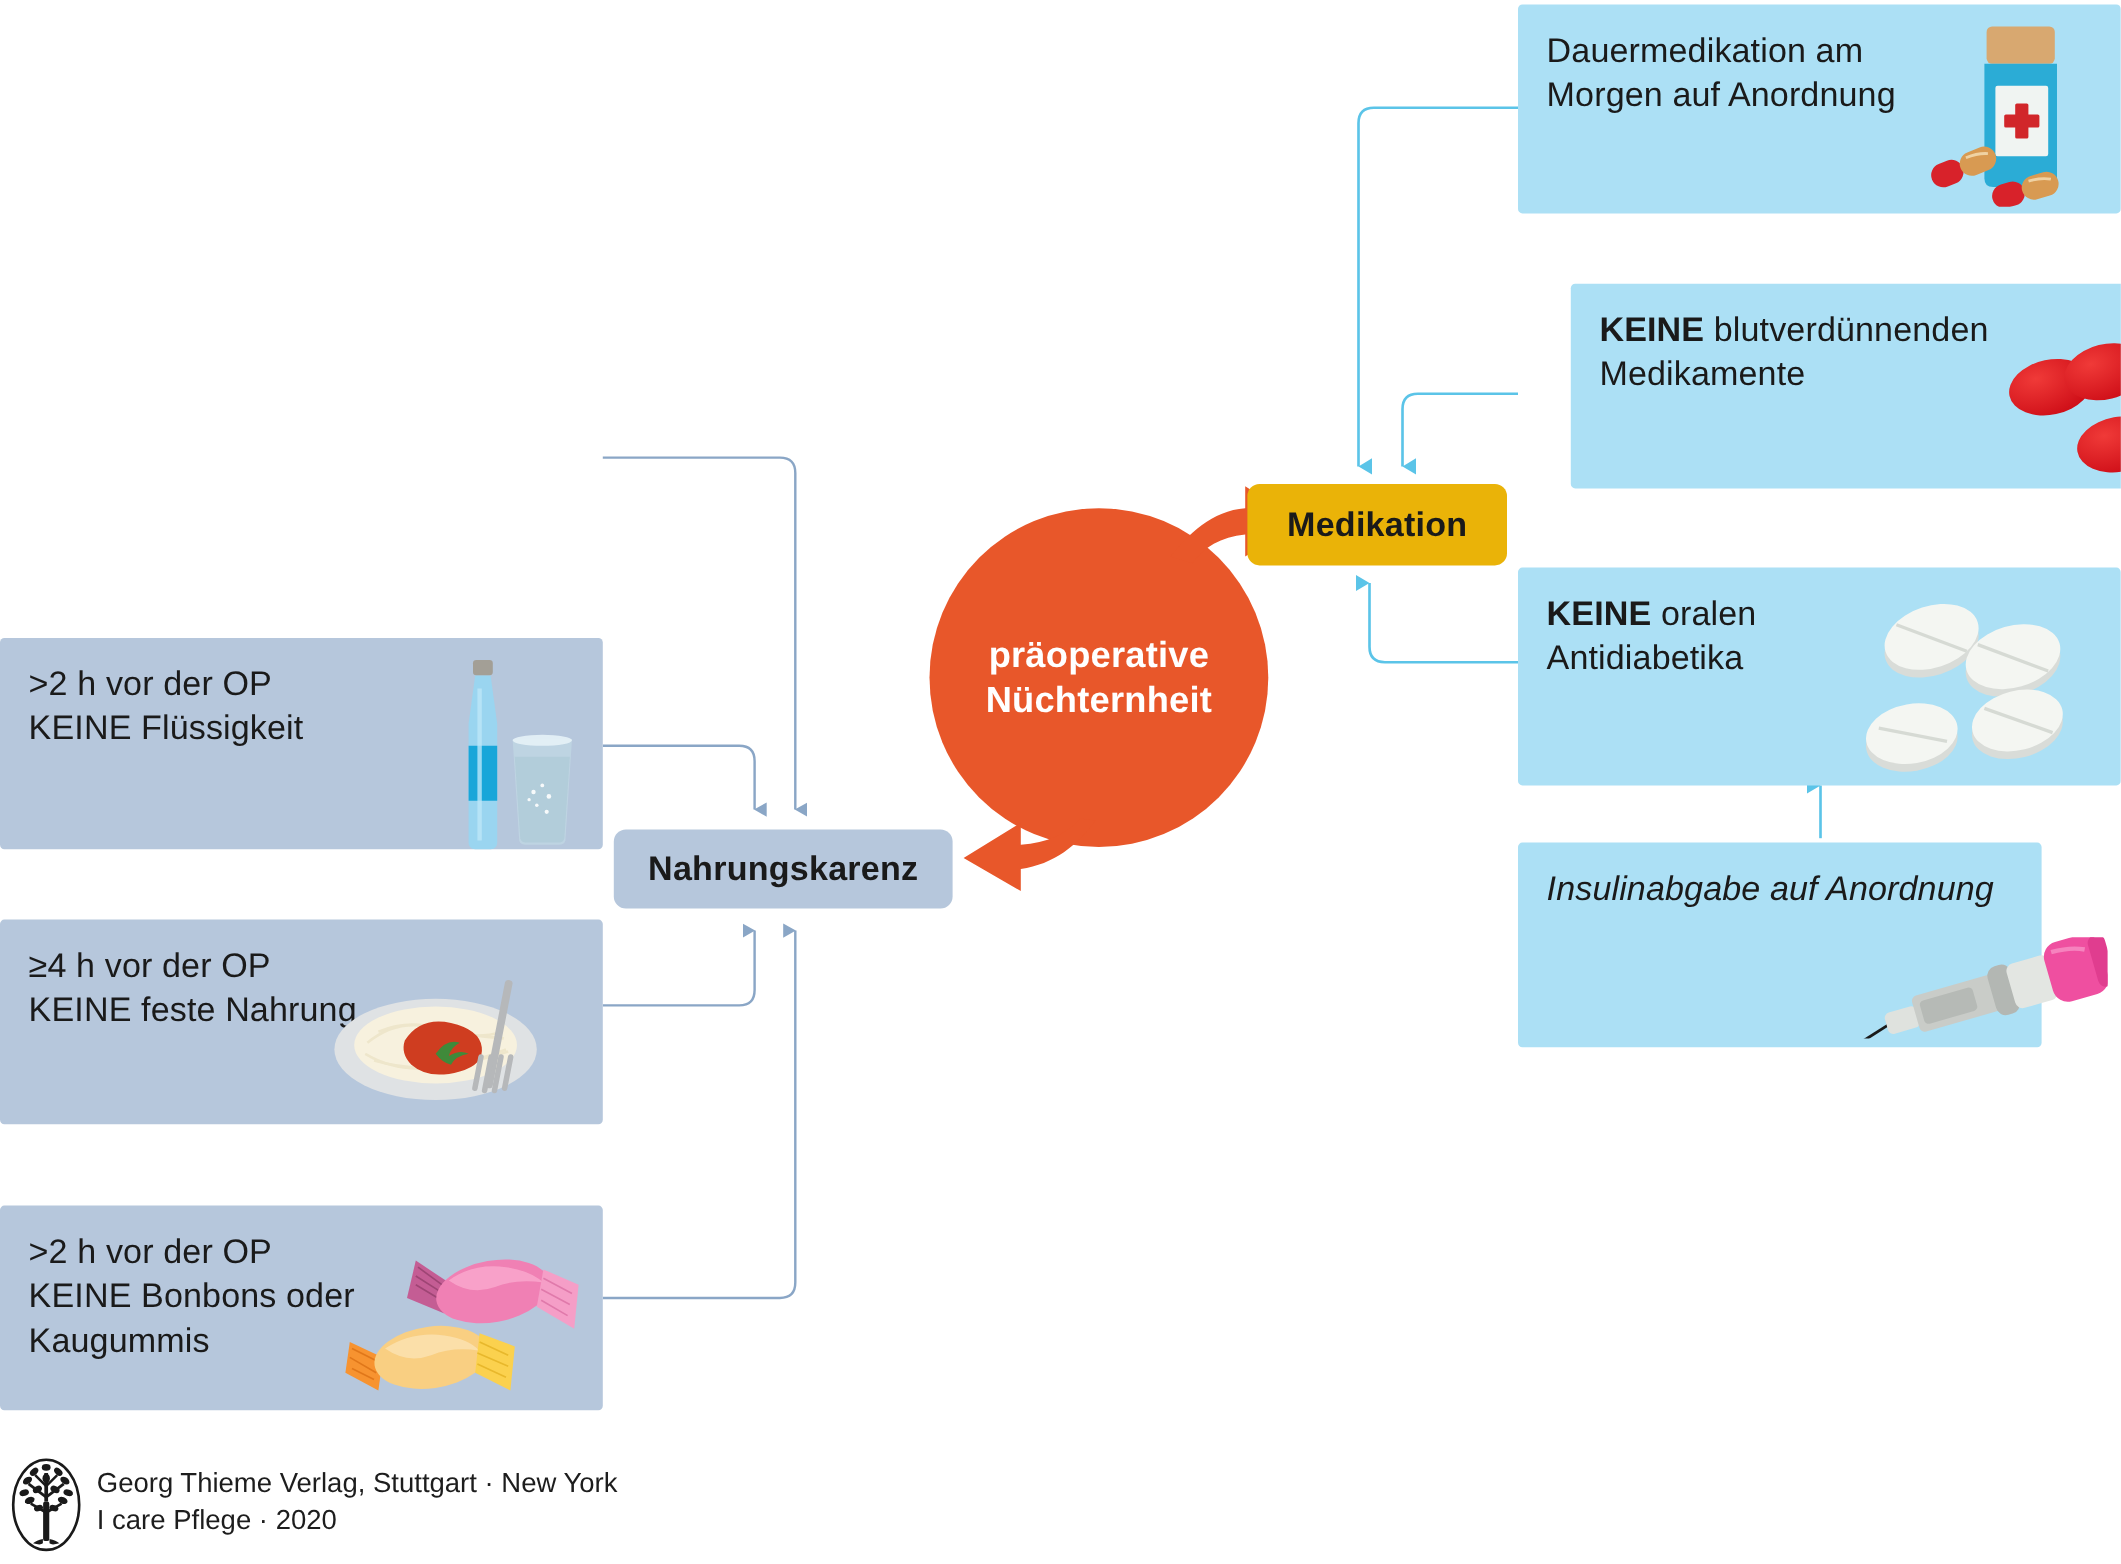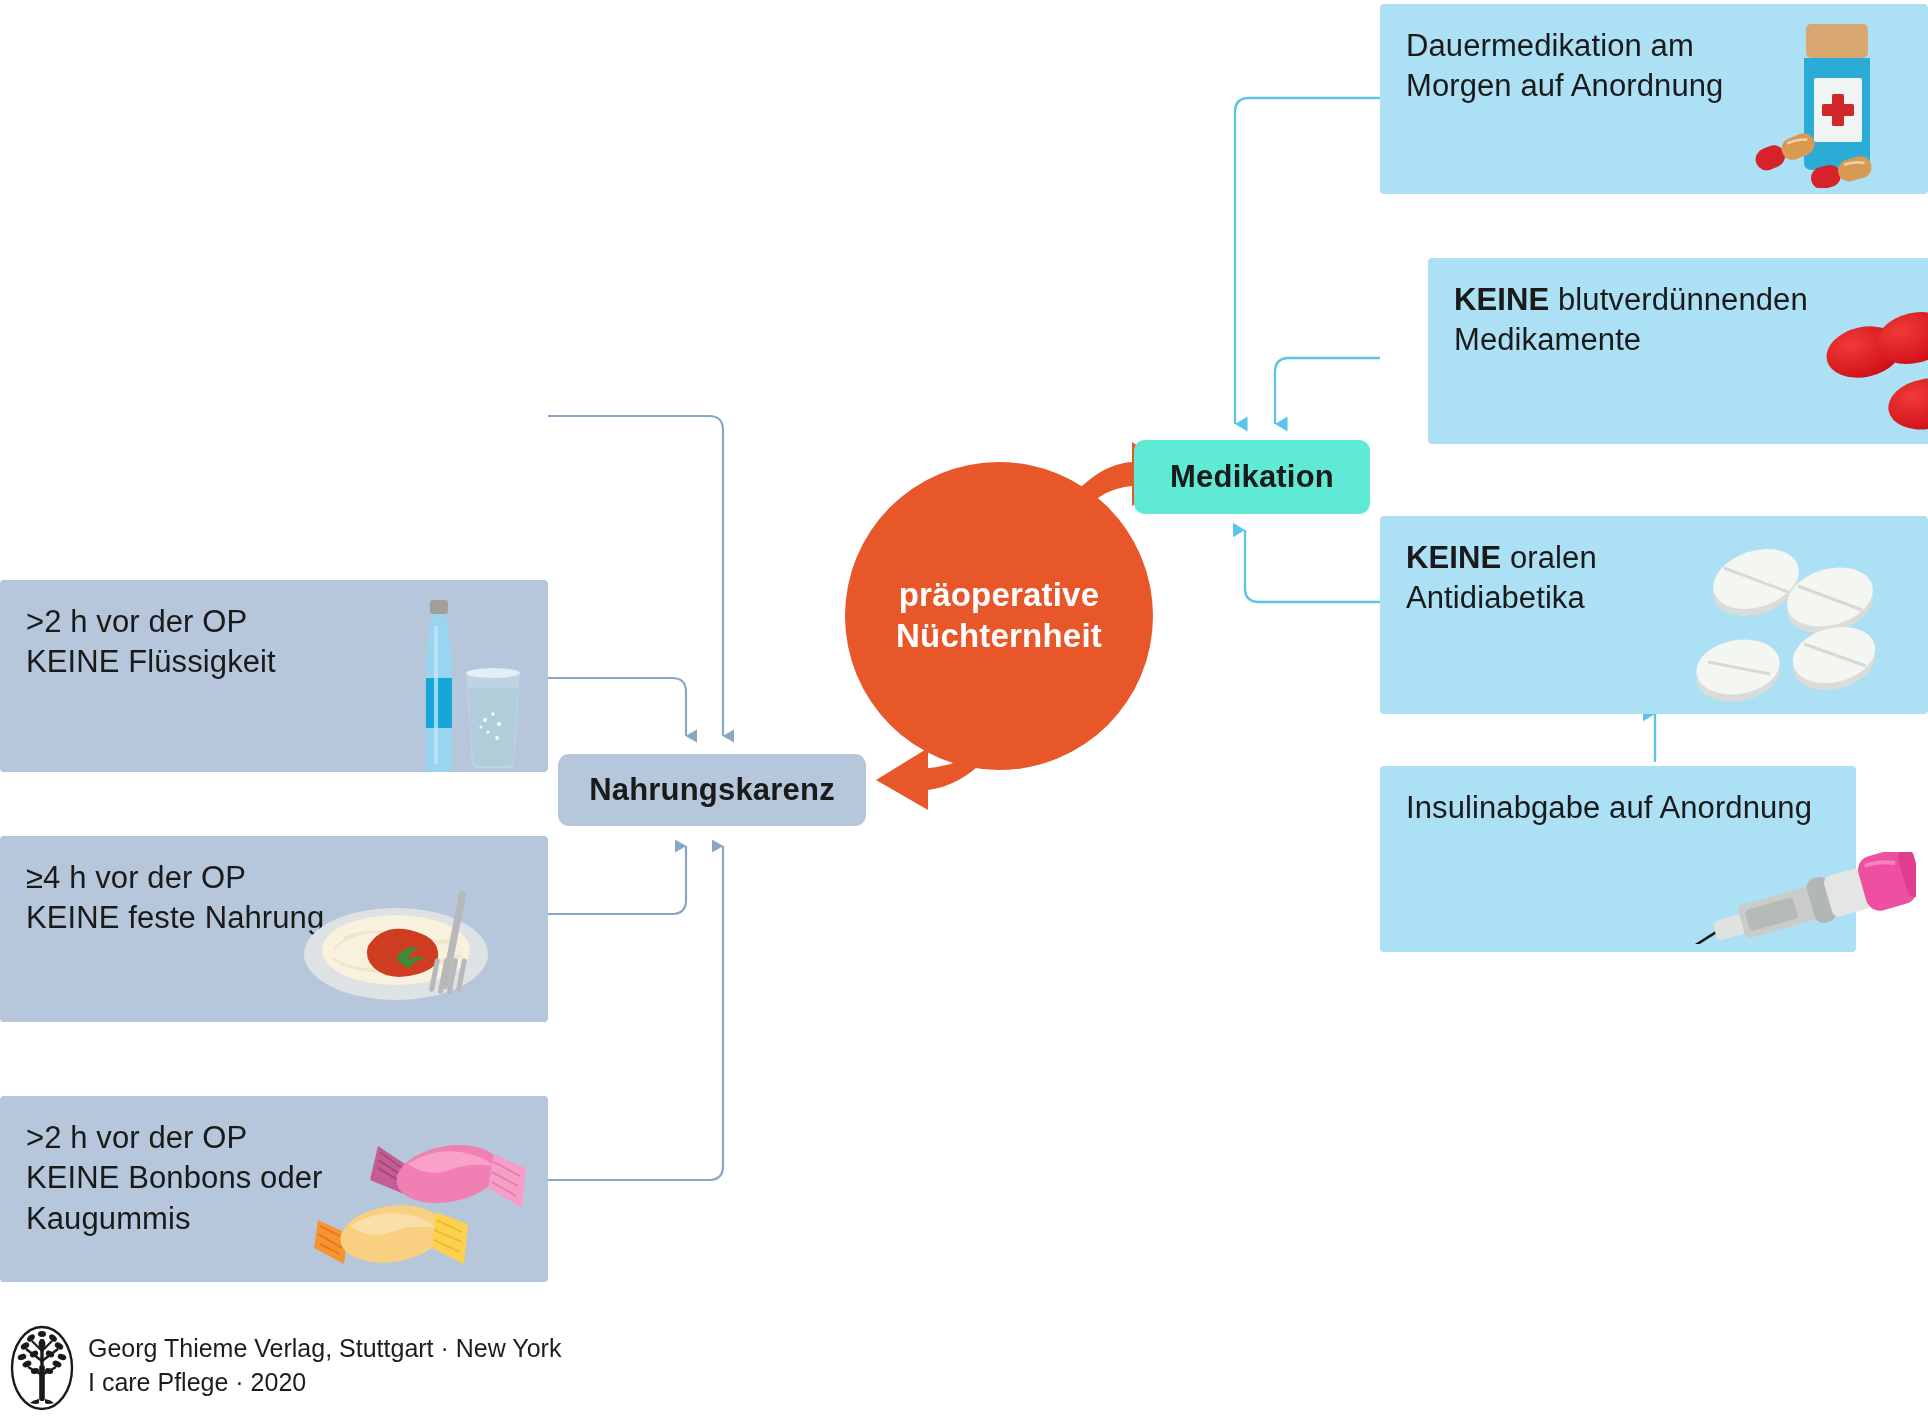--- a/index.html
+++ b/index.html
@@ -58,21 +58,21 @@
   
   .hub-box {
     position: absolute;
     border-radius: 11px;
     display: flex; align-items: center; justify-content: center;
     font-weight: 700;
     font-size: 31px;
     color: #1a1a1a;
     letter-spacing: .2px;
   }
-  #box-medikation     { left: 1134px; top: 440px; width: 236px; height: 74px; background: #5eead4; }
+  #box-medikation     { left: 1134px; top: 440px; width: 236px; height: 74px; background: #eab308; }
   #box-nahrungskarenz { left: 558px;  top: 754px; width: 308px; height: 72px; background: #b6c7dc; }
 
   
   #footer { position: absolute; left: 10px; top: 1325px; display: flex; align-items: flex-start; }
   #footer .logo { width: 64px; height: 86px; flex: 0 0 auto; margin-right: 14px; }
   #footer .ftxt {
     font-size: 25px; line-height: 1.34; color: #1d1d1d;
     white-space: pre-line; padding-top: 7px;
   }
 </style>
@@ -250,21 +250,21 @@
         <path d="M116,98 L178,120" stroke="#d6dad4" stroke-width="3"></path>
       </g>
       <g>
         <ellipse cx="50" cy="128" rx="42" ry="27" transform="rotate(-10 50 128)" fill="#d9dcd8"></ellipse>
         <ellipse cx="50" cy="121" rx="42" ry="27" transform="rotate(-10 50 121)" fill="#f4f6f2"></ellipse>
         <path d="M20,116 L82,128" stroke="#d6dad4" stroke-width="3"></path>
       </g>
     </svg>
   </div>
 
-  <div class="card right-card" id="card-insulin" style="left:1380px;top:766px;width:476px;height:186px;">
+  <div class="card right-card" id="card-insulin" style="left:1380px;top:766px;width:476px;height:186px;font-style:italic;">
     <div class="txt"><span>Insulinabgabe auf Anordnung</span></div>
     <svg class="art" style="left:296px;top:86px;" width="240" height="92" viewBox="0 0 240 92">
       <g transform="rotate(-16 120 50)">
         <path d="M4,66 L38,56" stroke="#1a1a1a" stroke-width="2.6"></path>
         <rect x="34" y="46" width="30" height="20" rx="5" fill="#dfe2de"></rect>
         <rect x="62" y="38" width="76" height="34" rx="5" fill="#c9ccc8"></rect>
         <rect x="68" y="44" width="50" height="22" rx="4" fill="#b6bab6"></rect>
         <rect x="134" y="32" width="22" height="46" rx="9" fill="#b3b7b3"></rect>
         <rect x="152" y="34" width="40" height="42" rx="7" fill="#e3e6e2"></rect>
         <rect x="188" y="26" width="52" height="56" rx="14" fill="#ef4fa0"></rect>

